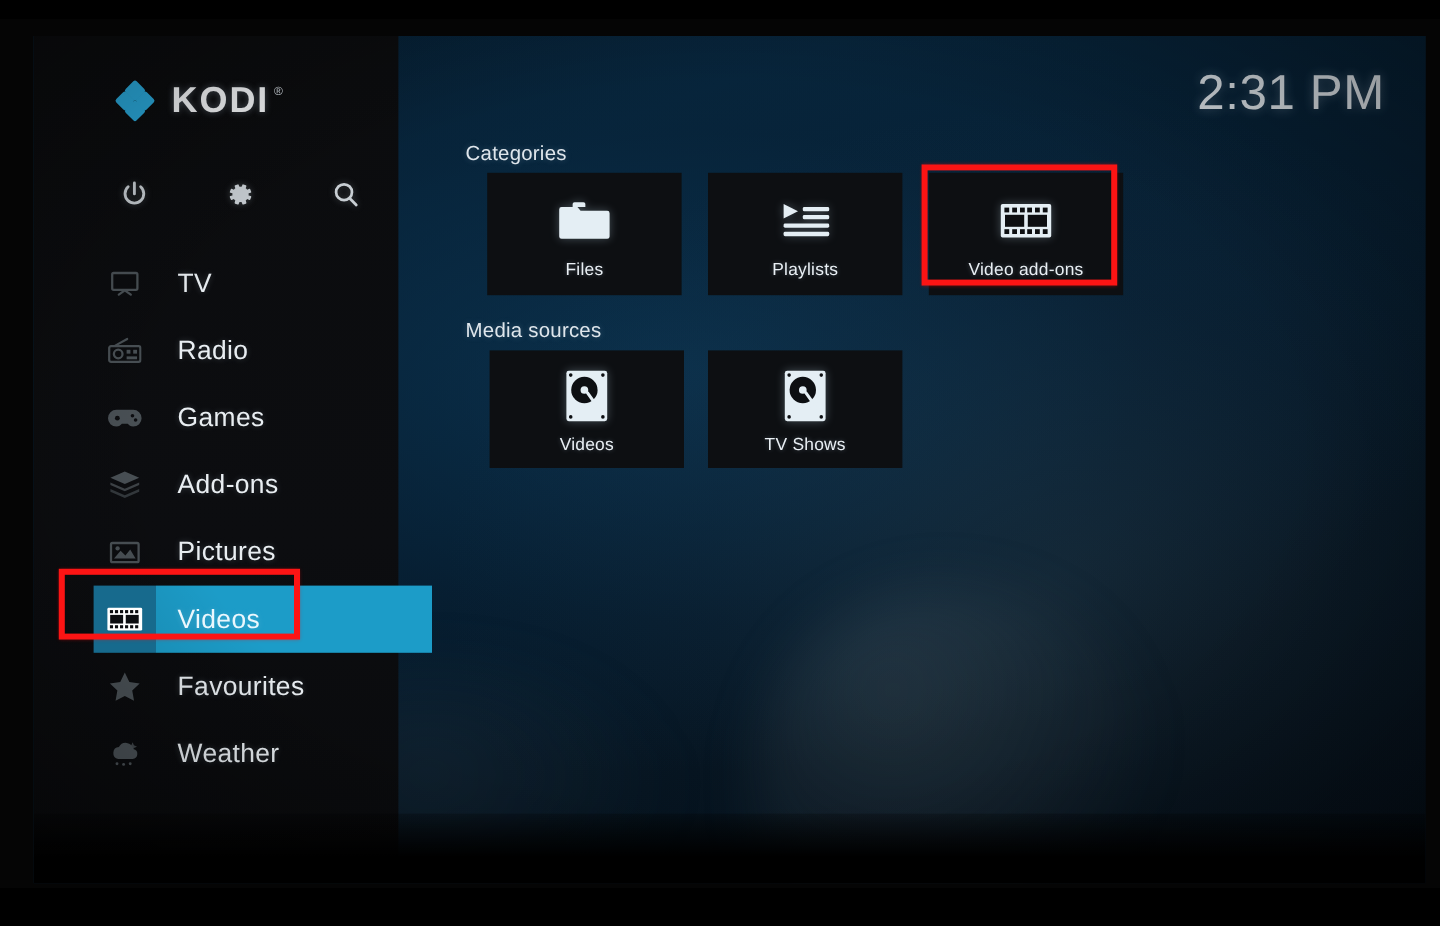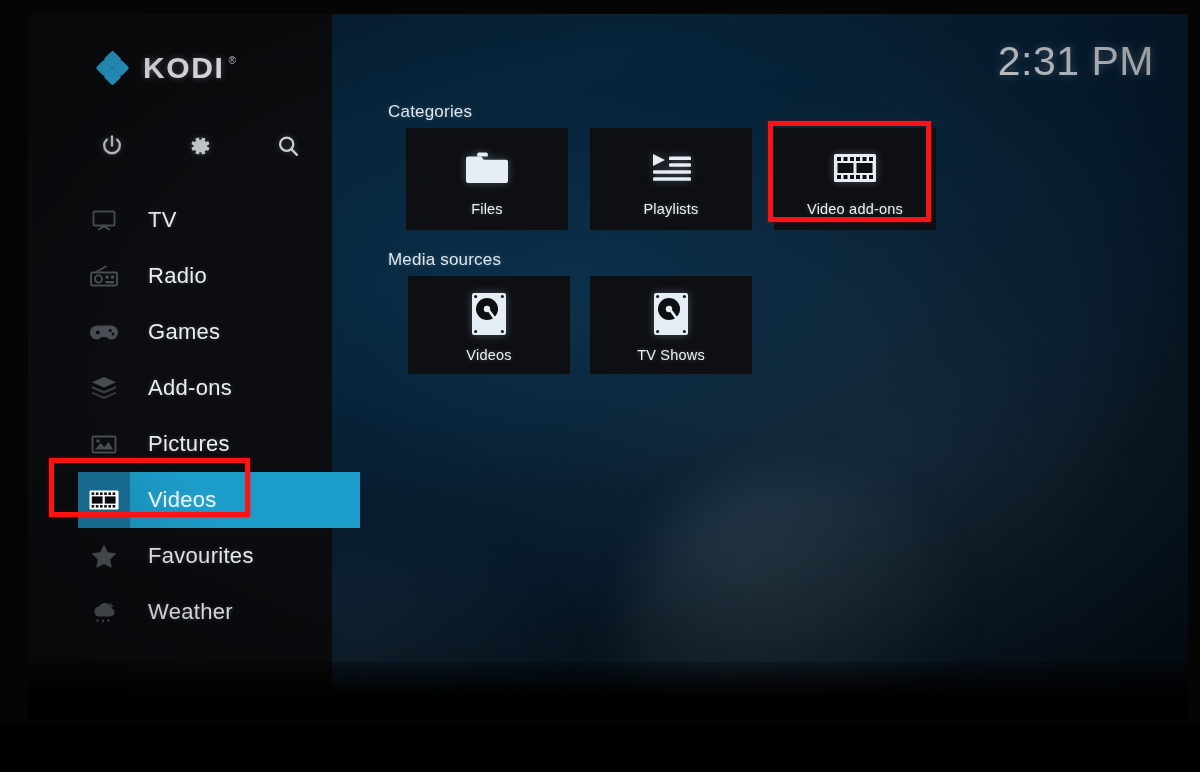--- a/index.html
+++ b/index.html
@@ -9,20 +9,21 @@
     font-family:"Liberation Sans", sans-serif;
     overflow:hidden;
   }
 
   
   #photo {
     position:relative;
     width:1200px; height:724px;
     background:#050505;
     overflow:hidden;
+    margin-top:16px;
   }
 
   
   #screen {
     position:absolute;
     left:28px; top:14px;
     width:1160px; height:706px;
     overflow:hidden;
     background:
       radial-gradient(ellipse 62% 78% at 74% 64%, rgba(96,120,130,0.16) 0%, rgba(60,80,95,0.07) 42%, rgba(0,0,0,0) 72%),

